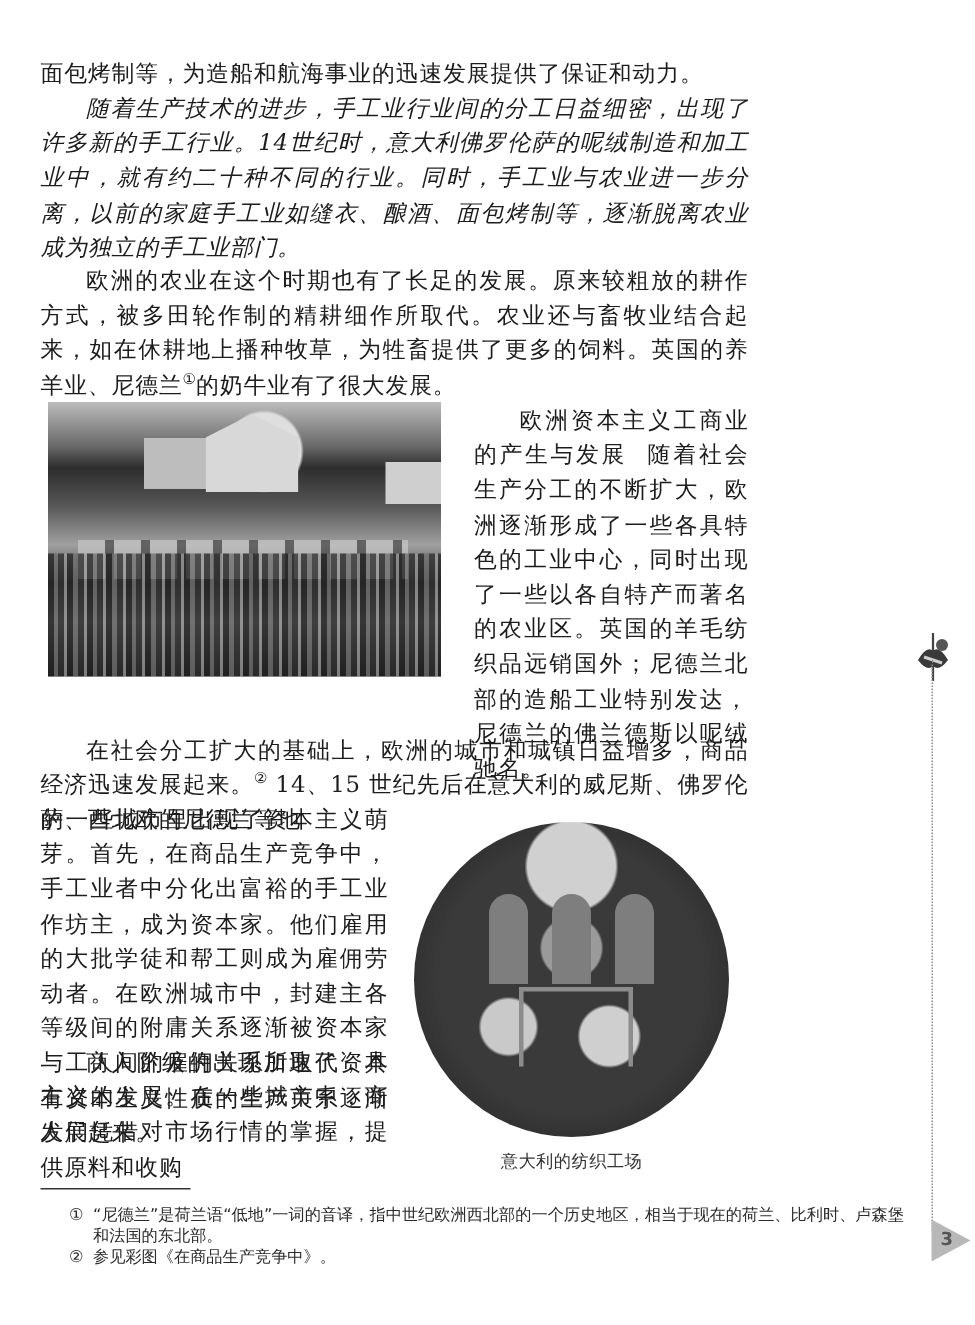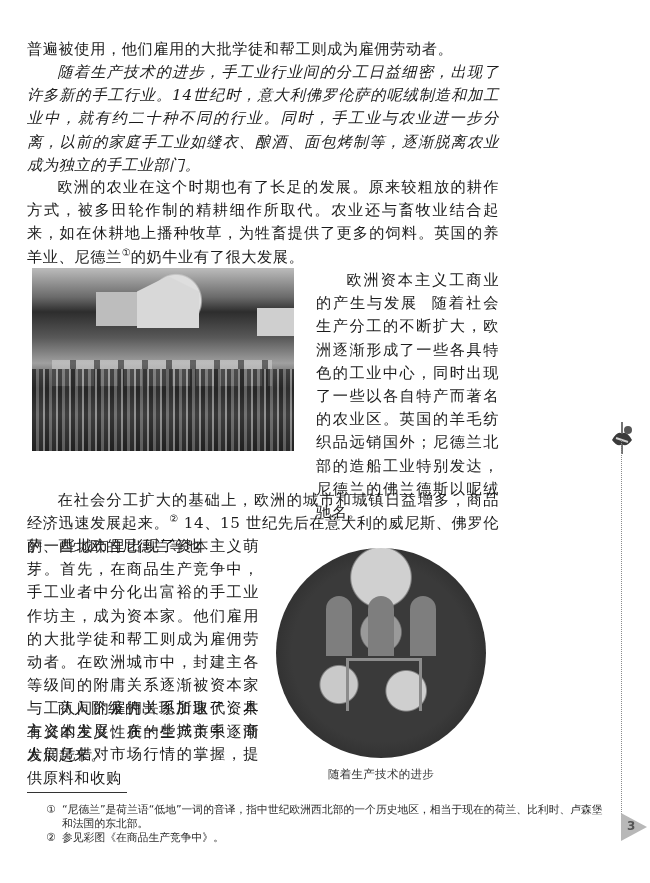--- a/index.html
+++ b/index.html
@@ -82,21 +82,21 @@
     position: absolute; left: 627px; top: 819px; font-family: "DejaVu Sans", "Liberation Sans", sans-serif;
     font-size: 12px; font-weight: bold; color: #555;
   }
 </style>
 </head>
 <body>
 
 <div class="page">
 
   <p class="para" style="left:27px; top:38px; width:472px;">
-    <span>普遍被使用，他们雇用的大批学徒和帮工则成为雇佣劳动者。</span>
+    <span>面包烤制等，为造船和航海事业的迅速发展提供了保证和动力。</span>
   </p>
 
   <p class="para indent" style="left:27px; top:61px; width:472px;font-style:italic;">
     <span>随着生产技术的进步，手工业行业间的分工日益细密，出现了许多新的手工行业。14世纪时，意大利佛罗伦萨的呢绒制造和加工业中，就有约二十种不同的行业。同时，手工业与农业进一步分离，以前的家庭手工业如缝衣、酿酒、面包烤制等，逐渐脱离农业成为独立的手工业部门。</span>
   </p>
 
   <p class="para indent" style="left:27px; top:176px; width:472px;">
     <span>欧洲的农业在这个时期也有了长足的发展。原来较粗放的耕作方式，被多田轮作制的精耕细作所取代。农业还与畜牧业结合起来，如在休耕地上播种牧草，为牲畜提供了更多的饲料。英国的养羊业、尼德兰</span><sup class="fn">①</sup><span>的奶牛业有了很大发展。</span>
   </p>
 
@@ -123,21 +123,21 @@
   <p class="para" style="left:27px; top:535px; width:232px;">
     <span>的一些城市里出现了资本主义萌芽。首先，在商品生产竞争中，手工业者中分化出富裕的手工业作坊主，成为资本家。他们雇用的大批学徒和帮工则成为雇佣劳动者。在欧洲城市中，封建主各等级间的附庸关系逐渐被资本家与工人间的雇佣关系所取代，具有资本主义性质的生产关系逐渐发展起来。</span>
   </p>
 
   <div class="figure-workshop">
     <div class="arch" style="left:50px;"></div>
     <div class="arch" style="left:92px;"></div>
     <div class="arch" style="left:134px;"></div>
     <div class="loom"></div>
   </div>
-  <div class="caption" style="left:276px; top:767px; width:210px;">随着生产技术的进步</div>
+  <div class="caption" style="left:276px; top:767px; width:210px;">意大利的纺织工场</div>
 
   <div class="footnote-rule"></div>
   <div class="footnotes">
     <p class="fn-item">
       <span class="fn-mark">①</span>
       <span>“尼德兰”是荷兰语“低地”一词的音译，指中世纪欧洲西北部的一个历史地区，相当于现在的荷兰、比利时、卢森堡和法国的东北部。</span>
     </p>
     <p class="fn-item">
       <span class="fn-mark">②</span>
       <span>参见彩图《在商品生产竞争中》。</span>

